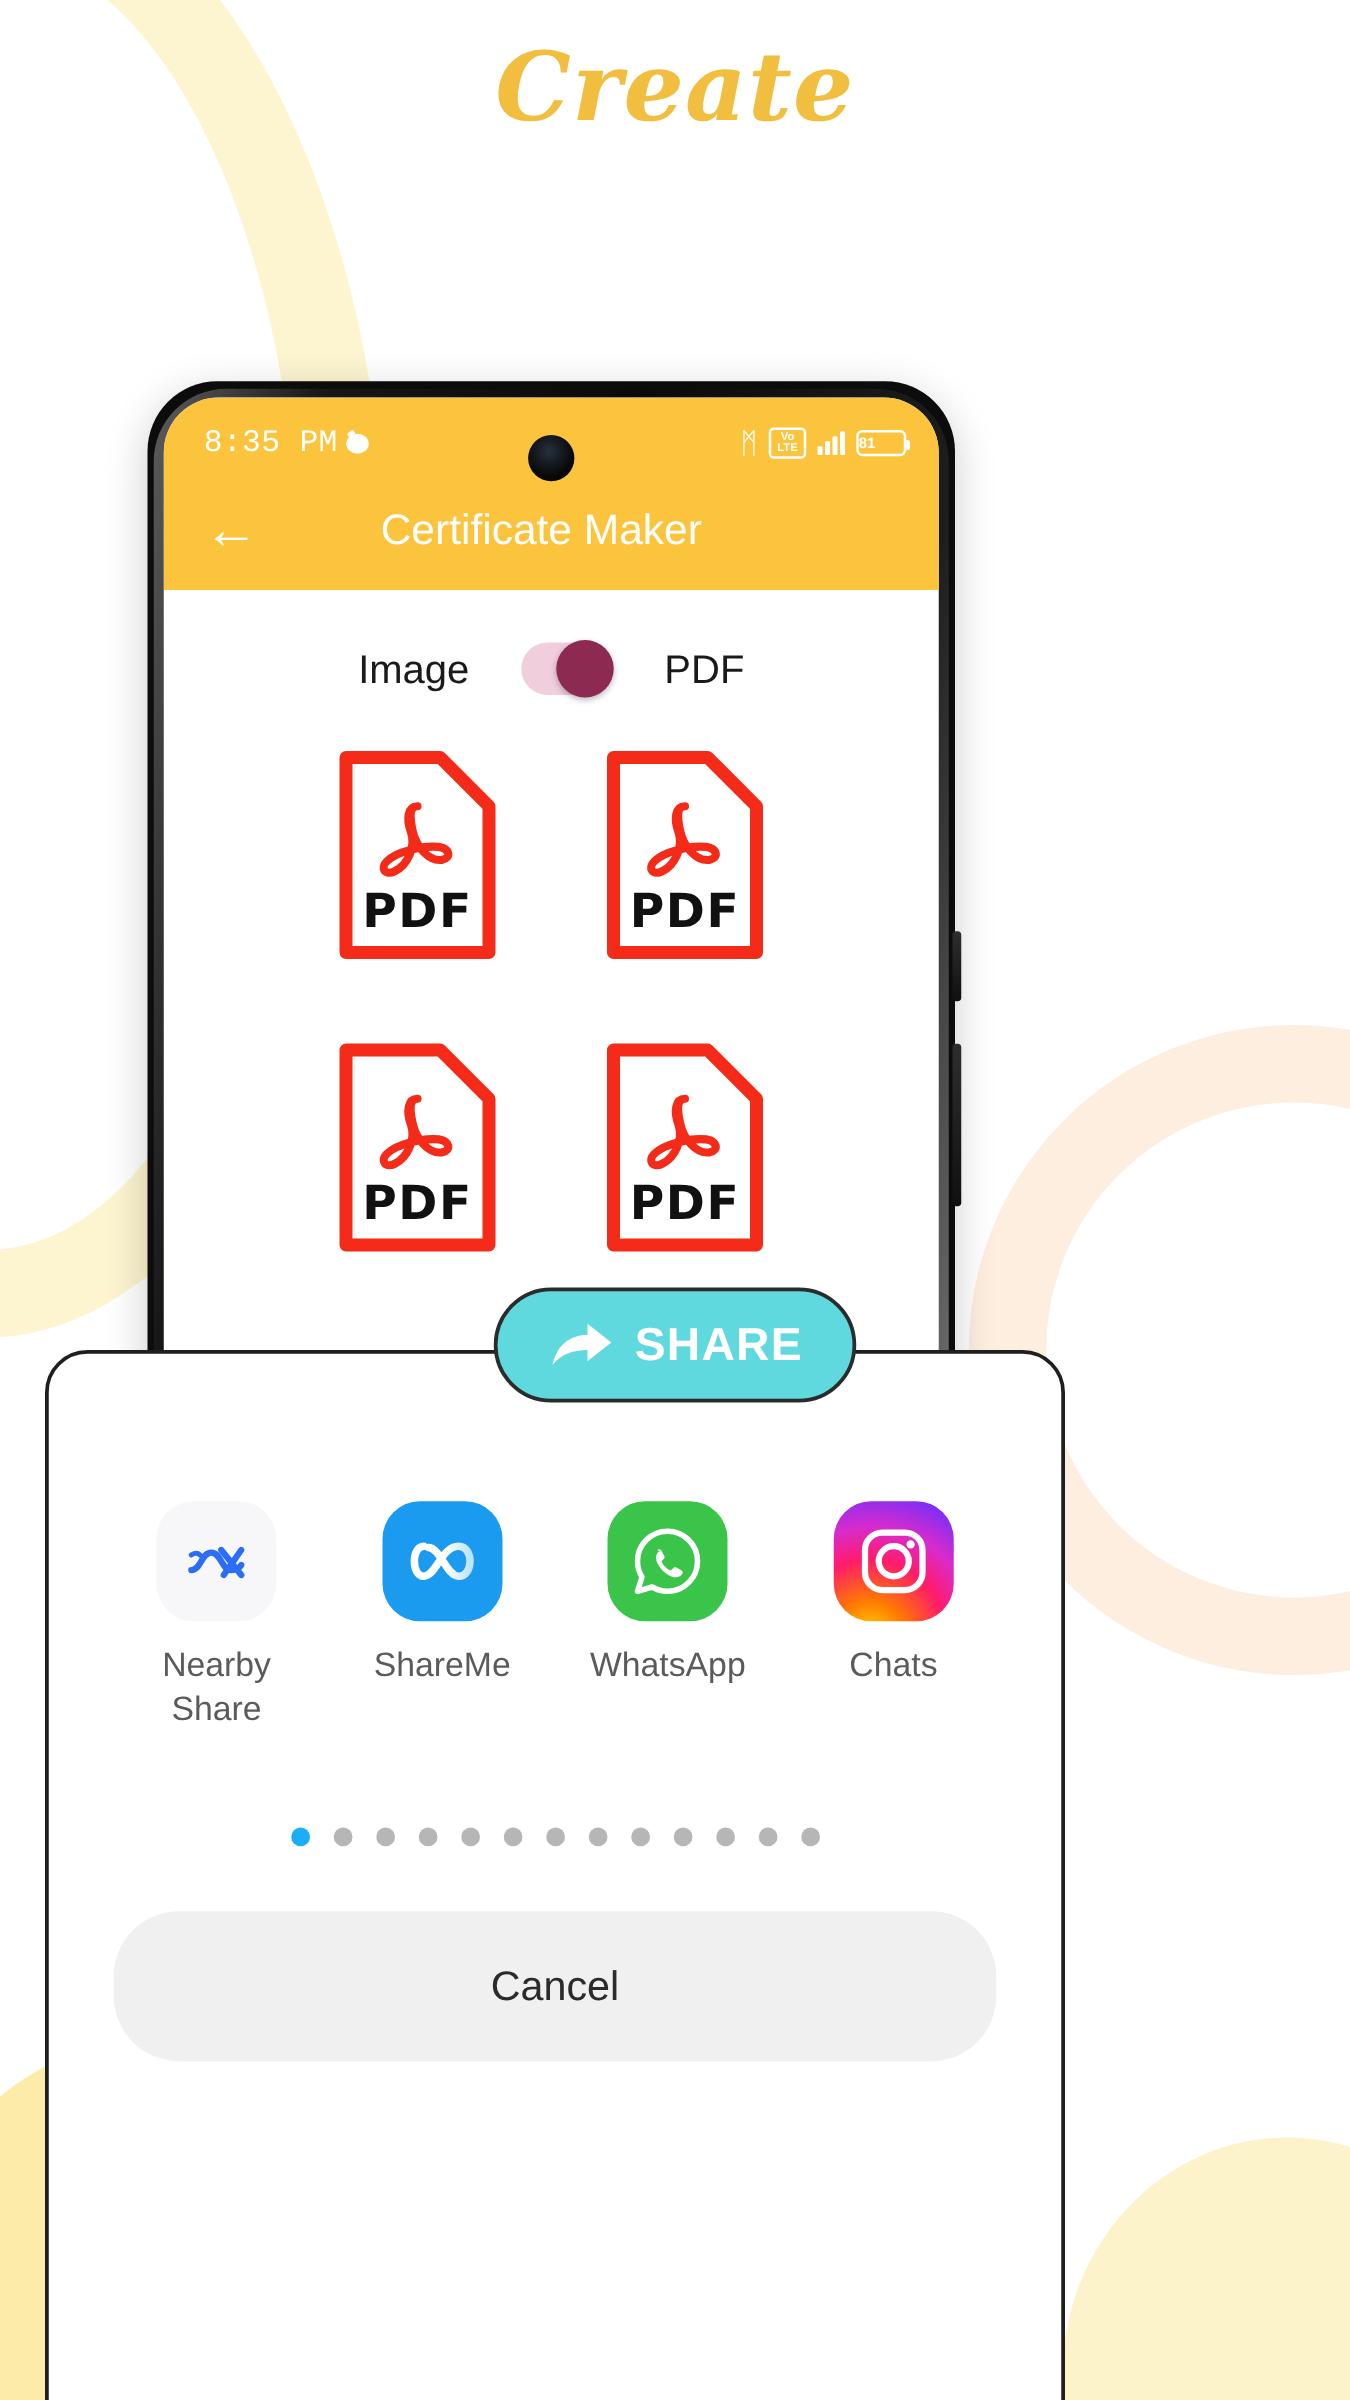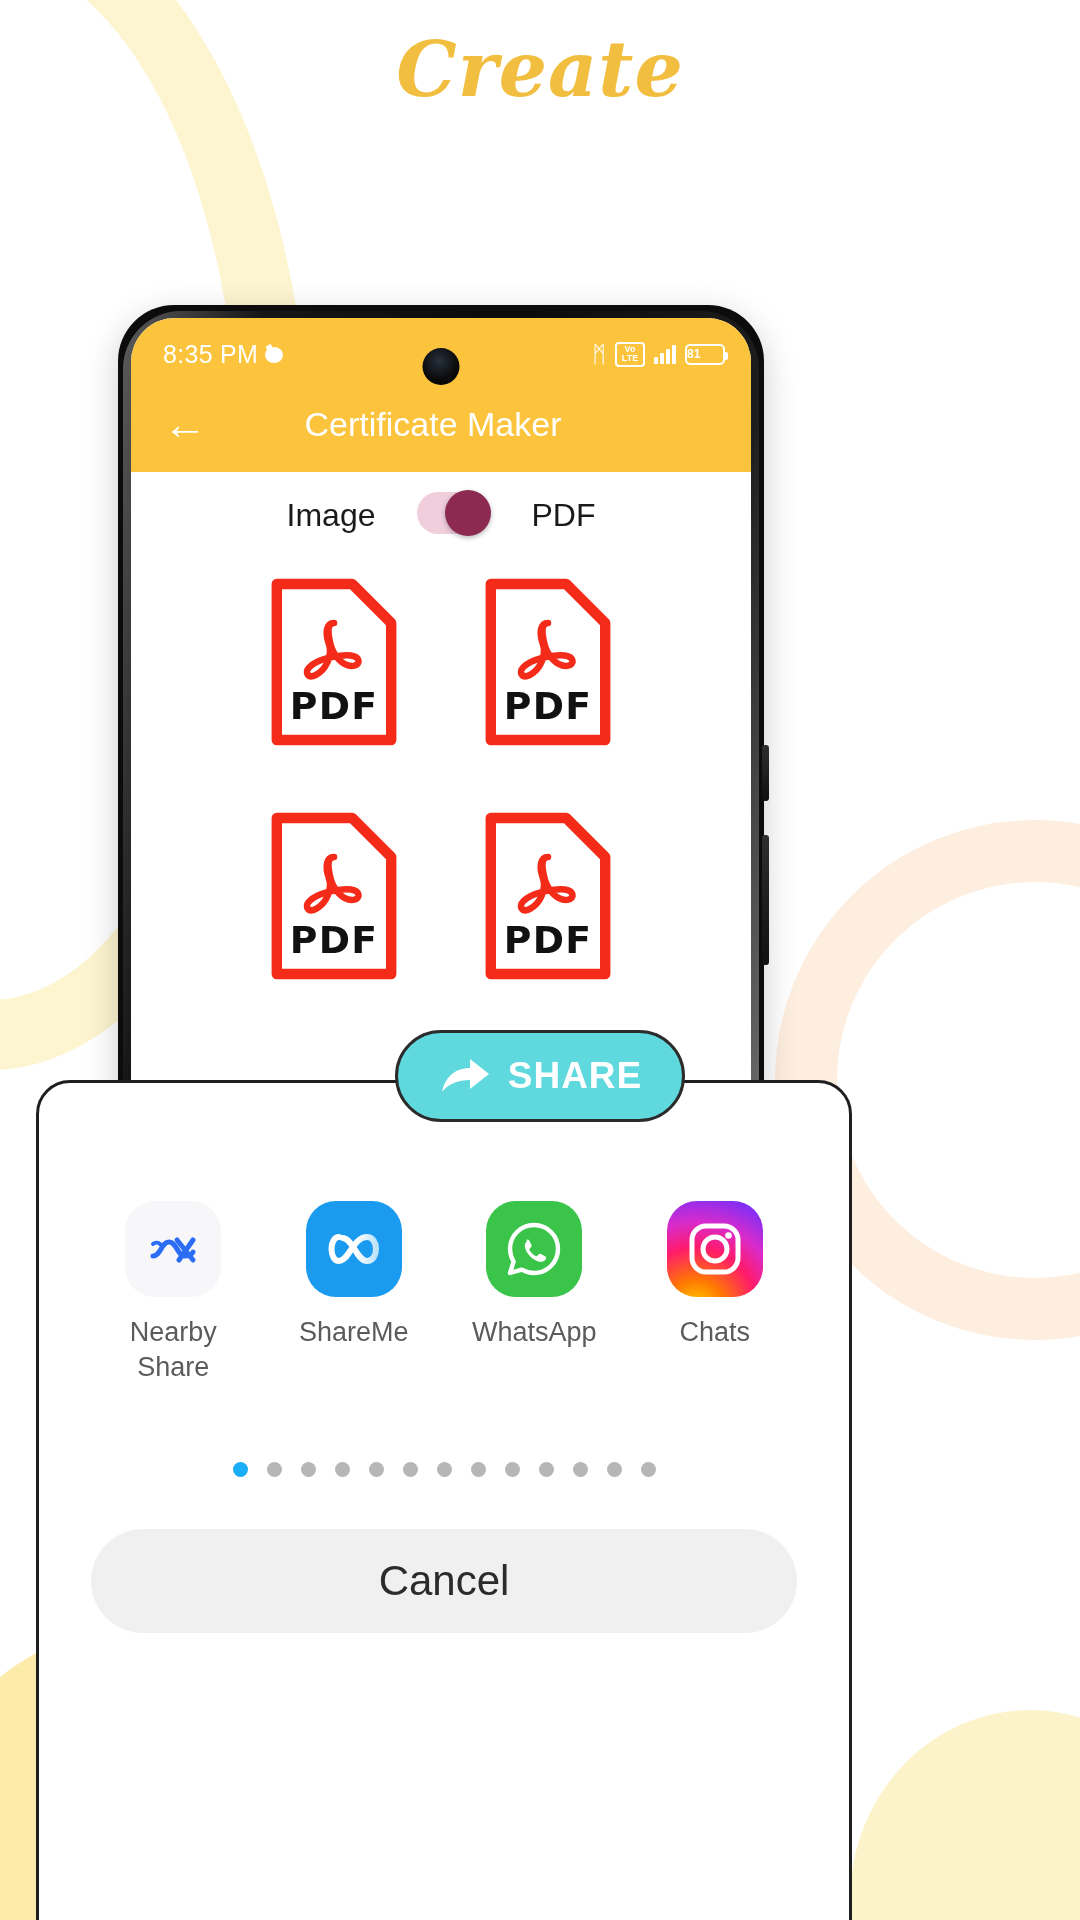--- a/index.html
+++ b/index.html
@@ -86,21 +86,21 @@
     border-radius:44px 44px 0 0;
     background:#FFFFFF; overflow:hidden;
   }
 
   
   .statusbar {
     position:relative; height:58px; background:#FCC43D;
     display:flex; align-items:center; justify-content:space-between;
     padding:14px 26px 0 32px;
   }
-  .sb-left { display:flex; align-items:center; gap:7px; color:#fff; }
+  .sb-left { display:flex; align-items:center; gap:7px; color:#fff;font-family:Liberation Mono, monospace; }
   .sb-time { font-size:25px; font-weight:400; letter-spacing:.3px; }
   .alarm-ic { width:18px; height:18px; position:relative; }
   .alarm-ic::after{
     content:""; position:absolute; inset:2px 0 0 0;
     border-radius:50%; background:#fff;
   }
   .alarm-ic::before{
     content:""; position:absolute; left:1px; top:0; width:6px; height:4px;
     background:#fff; transform:rotate(-35deg); border-radius:1px;
   }
@@ -140,22 +140,22 @@
     width:52px; height:52px; display:flex; align-items:center; justify-content:center;
     color:#fff; font-size:44px; line-height:1; font-weight:300;
   }
   .appbar-title {
     position:absolute; left:0; right:16px; text-align:center;
     font-size:34px; color:#fff; font-weight:400; pointer-events:none;
   }
 
   
   .toggle-row {
-    display:flex; align-items:flex-end; justify-content:center; gap:42px;
-    padding:20px 0 26px;
+    display:flex; align-items:center; justify-content:center; gap:42px;
+    padding:42px 0 26px;
   }
   .toggle-label { font-size:32px; color:#1a1a1a; }
   .switch {
     width:72px; height:42px; border-radius:21px; background:#F0CEDC;
     position:relative; display:block;
   }
   .switch .knob {
     position:absolute; right:-2px; top:-2px; width:46px; height:46px;
     border-radius:50%; background:#8C2A52;
     box-shadow:0 2px 5px rgba(0,0,0,.28);
@@ -214,24 +214,24 @@
   }
 
   .dots {
     display:flex; justify-content:center; align-items:center; gap:19px;
     margin-top:78px;
   }
   .dot { width:15px; height:15px; border-radius:50%; background:#B6B6B6; }
   .dot.active { background:#19AEF5; }
 
   .cancel-btn {
-    margin:52px auto 0; width:706px; height:104px;
+    margin:52px auto 0; width:706px; height:120px;
     border-radius:52px; background:#F0F0F0;
     display:flex; align-items:center; justify-content:center;
-    font-size:42px; color:#2b2b2b;
+    font-size:33px; color:#2b2b2b;
   }
 </style>
 </head>
 <body>
 
 <div class="bg-layer">
   <div class="ring-tl"></div>
   <div class="ring-r"></div>
   <div class="blob-bl"></div>
   <div class="blob-br"></div>

